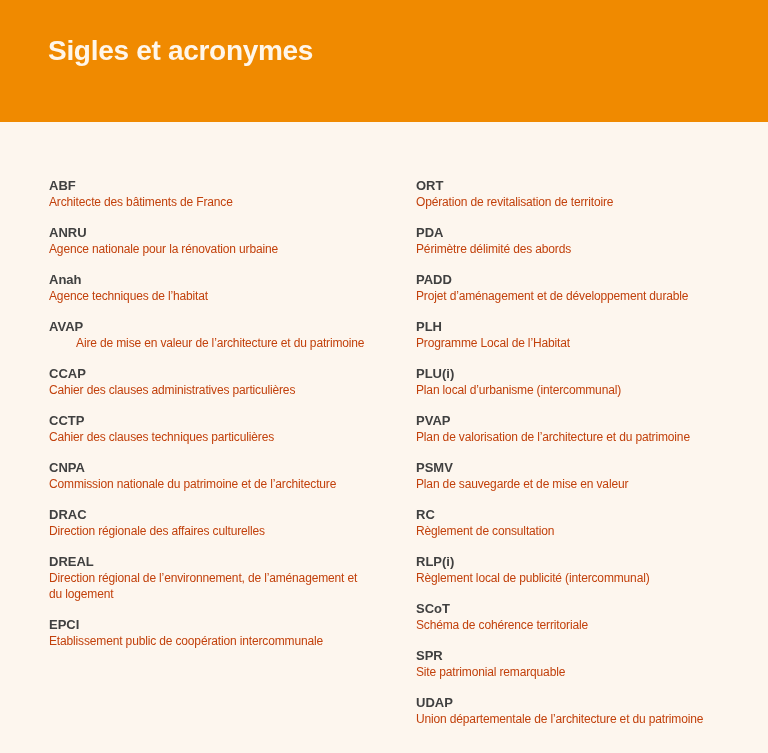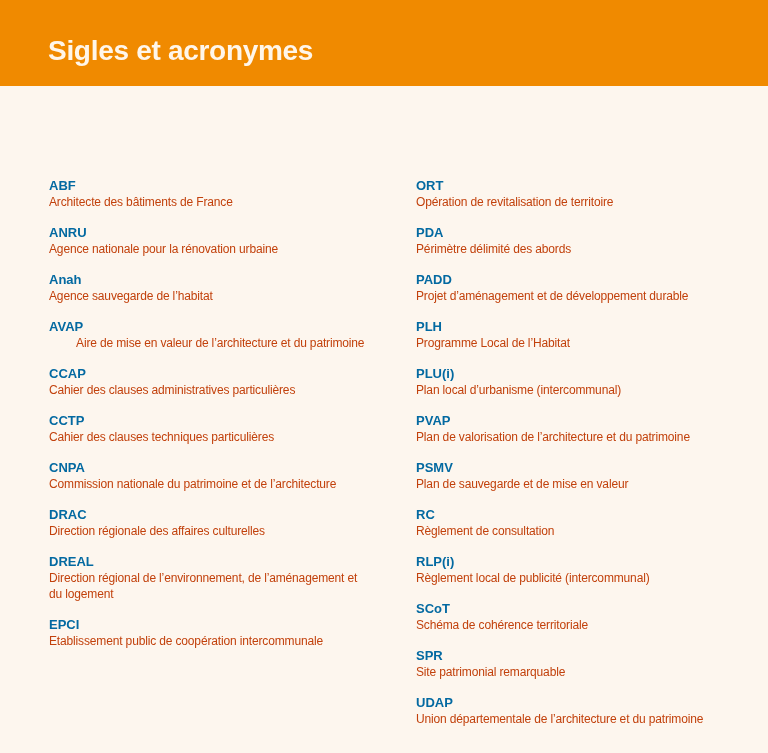--- a/index.html
+++ b/index.html
@@ -12,21 +12,21 @@
       overflow: hidden;
       background: #FDF6EE;
       font-family: "Liberation Sans", sans-serif;
       color: #1E1E1E;
       position: relative;
     }
     .header {
       position: absolute;
       left: 0; top: 0;
       width: 768px;
-      height: 86px;
+      height: 122px;
       background: #F08A00;
     }
     .title {
       position: absolute;
       left: 48px;
       top: 33px;
       margin: 0;
       font-size: 28px;
       font-weight: bold;
       color: #FFF6EA;
@@ -40,21 +40,21 @@
     }
     .col.left { left: 49px; }
     .col.right { left: 416px; }
     .entry {
       margin: 0 0 15px 0;
     }
     .acr {
       font-size: 13px;
       font-weight: bold;
       line-height: 16px;
-      color: #0369a1;
+      color: #404040;
       display: block;
     }
     .desc {
       font-size: 12px;
       line-height: 16px;
       color: #c2410c;
       display: block;
       letter-spacing: -0.15px;
     }
   </style>
@@ -69,21 +69,21 @@
   <div class="entry">
       <span class="acr">ABF</span>
       <span class="desc">Architecte des bâtiments de France</span>
     </div>
   <div class="entry">
       <span class="acr">ANRU</span>
       <span class="desc">Agence nationale pour la rénovation urbaine</span>
     </div>
   <div class="entry">
       <span class="acr">Anah</span>
-      <span class="desc">Agence sauvegarde de l’habitat</span>
+      <span class="desc">Agence techniques de l’habitat</span>
     </div>
   <div class="entry">
       <span class="acr">AVAP</span>
       <span class="desc" style="white-space:pre;text-align:center;"> Aire de mise en valeur de l’architecture et du patrimoine</span>
     </div>
   <div class="entry">
       <span class="acr">CCAP</span>
       <span class="desc">Cahier des clauses administratives particulières</span>
     </div>
   <div class="entry">

